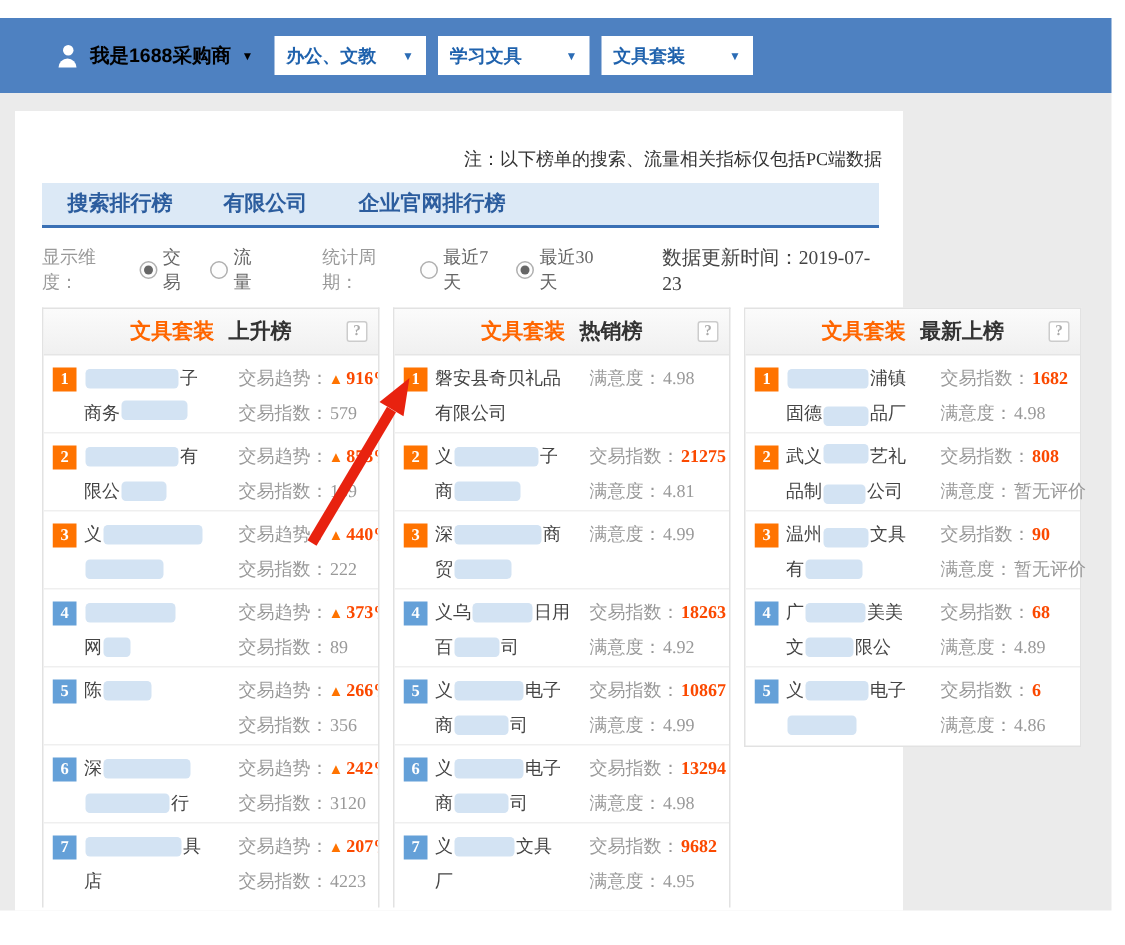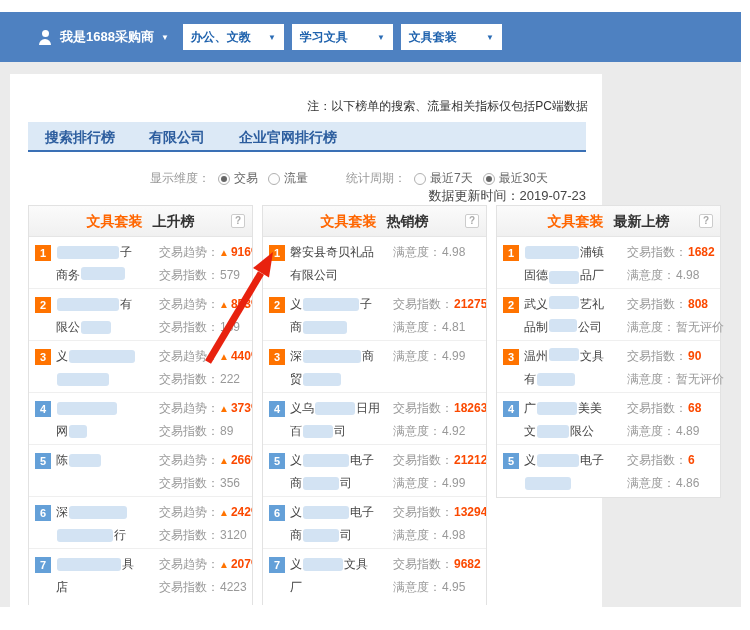--- a/index.html
+++ b/index.html
@@ -7,41 +7,41 @@
     --topbar-blue:#4e81c1; --tab-active:#3e74b8; --arrow-red:#e8220f; --tabbar-bg:#dce9f6;
     --tab-text:#2c5d9e; --page-gray:#ebebeb;
   }
   *{box-sizing:border-box;}
   html,body{margin:0;padding:0;}
   body{width:750px;height:630px;position:relative;background:#fff;overflow:hidden;
        font-family:"Liberation Sans","DejaVu Sans",sans-serif;}
 
   .topbar{position:absolute;left:0;top:12px;width:741px;height:50px;background:var(--topbar-blue);
           display:flex;align-items:center;}
-  .user{margin-left:38px;color:#ffffff;display:flex;align-items:center;font-size:13px;font-weight:bold;cursor:pointer;}
+  .user{margin-left:38px;color:#000000;display:flex;align-items:center;font-size:13px;font-weight:bold;cursor:pointer;}
   .picon{width:14px;height:15px;position:relative;margin-right:8px;}
   .picon::before{content:"";position:absolute;top:0;left:3.5px;width:7px;height:7px;border-radius:50%;background:#fff;}
   .picon::after{content:"";position:absolute;bottom:0;left:1px;width:12px;height:6px;border-radius:6px 6px 0 0;background:#fff;}
   .caret{font-size:8px;margin-left:7px;}
   .dd{width:101px;height:26px;background:#fff;margin-left:8px;display:flex;align-items:center;
       justify-content:space-between;padding:0 8px;font-size:12px;font-weight:bold;color:#1f62ad;cursor:pointer;}
   .dd:first-of-type{margin-left:14px;}
   .dd .caret{color:#2b6cb5;}
 
   .page{position:absolute;left:0;top:62px;width:741px;height:545px;background:var(--page-gray);}
-  .card{position:absolute;left:10px;top:12px;width:592px;height:533px;background:#fff;}
+  .card{position:absolute;left:10px;top:12px;width:592px;height:533px;background:#fff;font-family:Liberation Serif, serif;}
 
   .note{position:absolute;top:24px;right:14px;font-size:12px;color:#333;}
 
   .tabs{position:absolute;top:48px;left:18px;right:16px;height:30px;background:var(--tabbar-bg);
         border-bottom:2px solid #3a70b5;display:flex;}
   .tab{padding:0 17px;line-height:30px;font-size:14px;font-weight:bold;color:var(--tab-text);cursor:pointer;white-space:nowrap;}
   .tab.active{background:var(--tab-active);color:#fff;}
 
-  .filters{position:absolute;top:96px;left:18px;right:16px;height:20px;display:flex;align-items:flex-end;font-size:12px;color:#999;flex-direction:column;}
+  .filters{position:absolute;top:96px;left:18px;right:16px;height:20px;display:flex;align-items:center;font-size:12px;color:#999;}
   .fgroup{display:flex;align-items:center;margin-right:28px;}
   .fglabel{margin-right:8px;}
   .ropt{display:flex;align-items:center;margin-right:10px;color:#666;cursor:pointer;}
   .radio{width:12px;height:12px;border-radius:50%;background:#fdfdfd;border:1px solid #b0b0b0;margin-right:4px;position:relative;flex:none;}
   .radio.sel::after{content:"";position:absolute;left:2px;top:2px;width:6px;height:6px;border-radius:50%;background:#666;}
   .update{margin-left:auto;color:#444;font-size:13px;}
 
   .panels{position:absolute;top:131px;left:18px;display:flex;gap:9px;align-items:flex-start;}
   .panel{width:225px;border:1px solid #e2e2e2;background:#fff;}
   .panel.cut{height:400px;overflow:hidden;border-bottom:none;}
@@ -388,21 +388,21 @@
       </div>
       <div class="nline l2">
         <span class="segs2" style="display:flex;align-items:center">
                     <span>商</span>
                     <span class="blur" style="width: 36px;"></span>
                     <span>司</span>
                   </span>
       </div>
     </div>
     <div class="scol">
-                <div class="sline"><span>交易指数：</span><span class="sval hot">21212</span></div>
+                <div class="sline"><span>交易指数：</span><span class="sval hot">10867</span></div>
                 <div class="sline"><span>满意度：</span><span class="sval plain">4.99</span></div>
               </div>
   </div>
             <div class="row">
     <div class="ncol">
       <div class="nline l1">
         <span class="badge normal">6</span>
         <span class="segs1" style="display:flex;align-items:center">
                     <span>义</span>
                     <span class="blur" style="width: 46px;"></span>
@@ -478,37 +478,37 @@
     <div class="ncol">
       <div class="nline l1">
         <span class="badge top">2</span>
         <span class="segs1" style="display:flex;align-items:flex-start">
                     <span>武义</span>
                     <span class="blur" style="width: 30px;"></span>
                     <span>艺礼</span>
                   </span>
       </div>
       <div class="nline l2">
-        <span class="segs2" style="display:flex;align-items:flex-start">
+        <span class="segs2" style="display:flex;align-items:flex-end">
                     <span>品制</span>
                     <span class="blur" style="width: 28px;"></span>
                     <span>公司</span>
                   </span>
       </div>
     </div>
     <div class="scol">
                 <div class="sline"><span>交易指数：</span><span class="sval hot">808</span></div>
                 <div class="sline"><span>满意度：</span><span class="sval plain">暂无评价</span></div>
               </div>
   </div>
             <div class="row">
     <div class="ncol">
       <div class="nline l1">
         <span class="badge top">3</span>
-        <span class="segs1" style="display:flex;align-items:flex-start">
+        <span class="segs1" style="display:flex;align-items:flex-end">
                     <span>温州</span>
                     <span class="blur" style="width: 30px;"></span>
                     <span>文具</span>
                   </span>
       </div>
       <div class="nline l2">
         <span class="segs2" style="display:flex;align-items:center">
                     <span>有</span>
                     <span class="blur" style="width: 38px;"></span>
                   </span>

